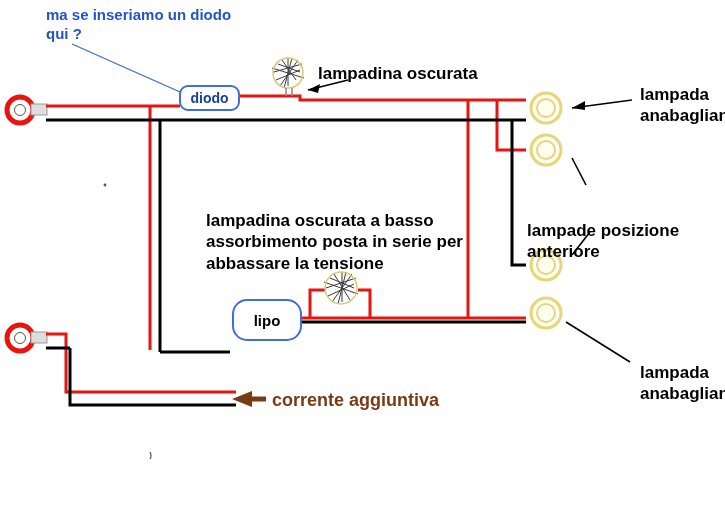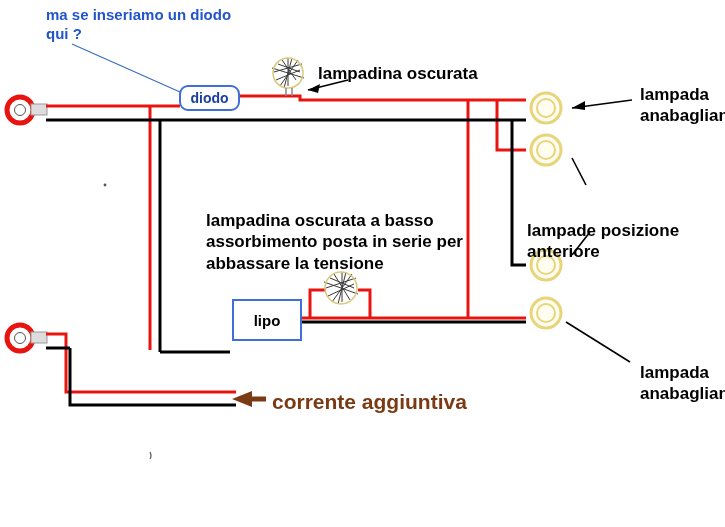--- a/index.html
+++ b/index.html
@@ -32,26 +32,26 @@
   .lbl-black {
     color: #000000;
     font-size: 17px;
   }
   .lbl-blue {
     color: #2255cc;
     font-size: 15px;
   }
   .lbl-brown {
     color: #7a3b14;
-    font-size: 21px;
+    font-size: 18px;
   }
   .box {
     position: absolute;
     border: 2px solid #3f6fd8;
-    border-radius: 0;
+    border-radius: 15px;
     background: #ffffff;
     display: flex;
     align-items: center;
     justify-content: center;
     color: #000000;
     font-weight: bold;
     font-family: "Liberation Sans", sans-serif;
   }
   .box-diodo {
     border-radius: 9px;

